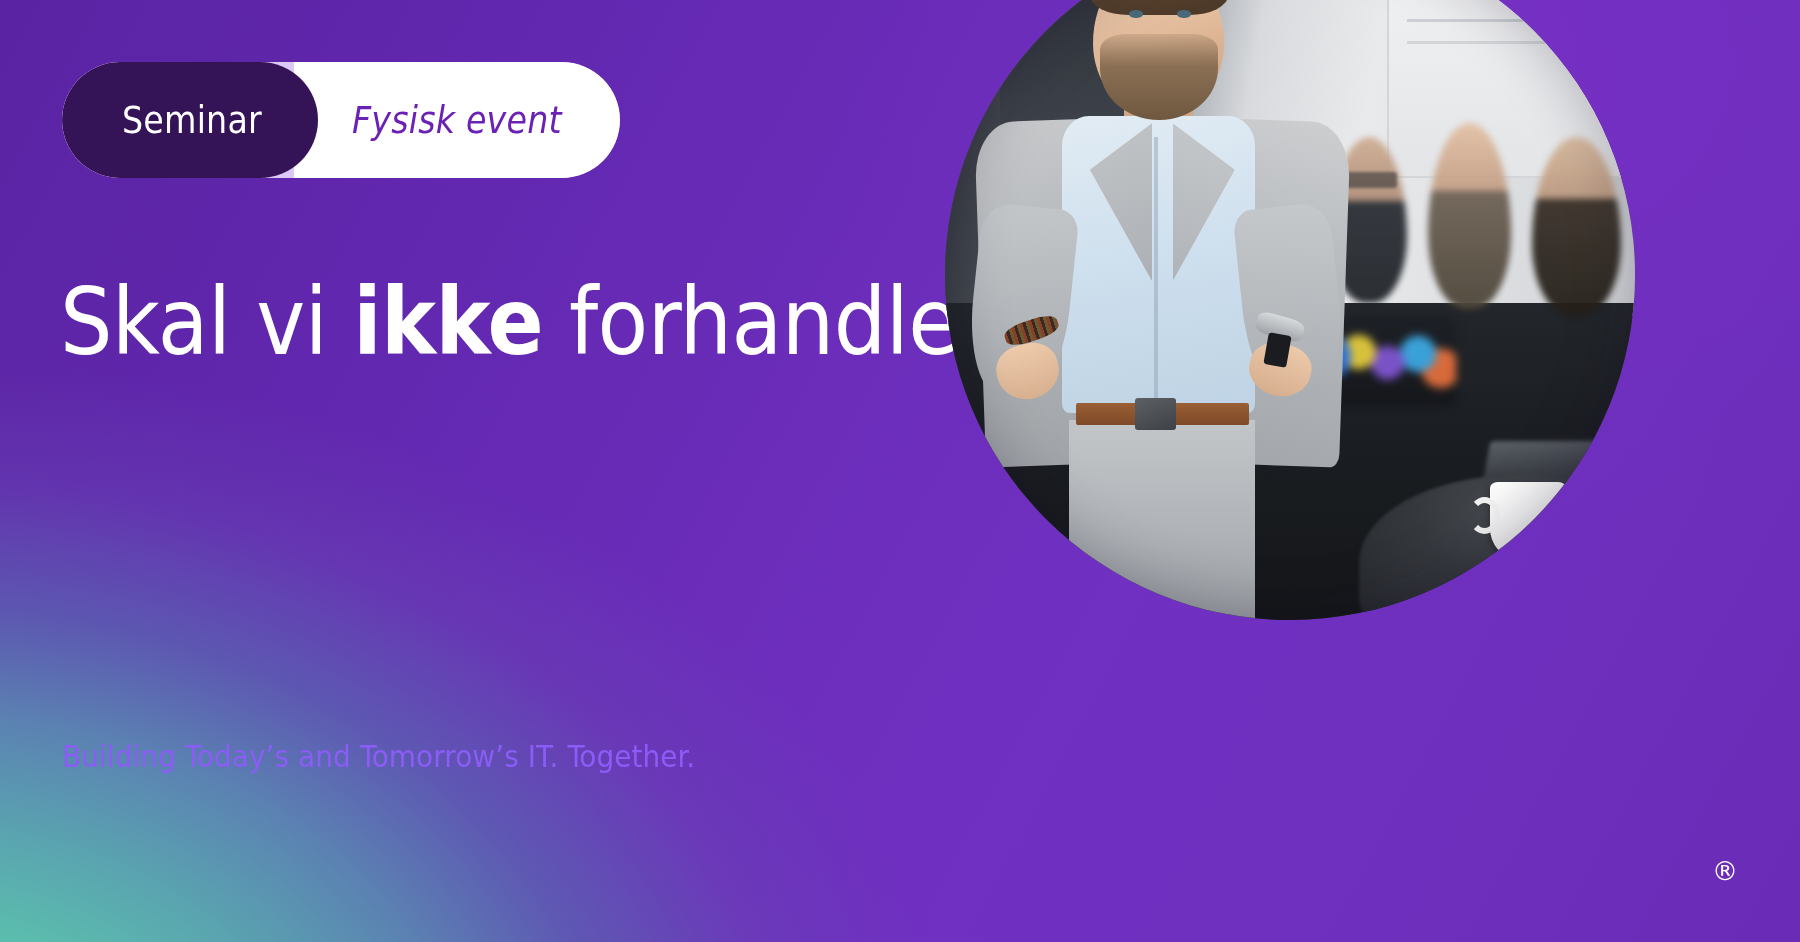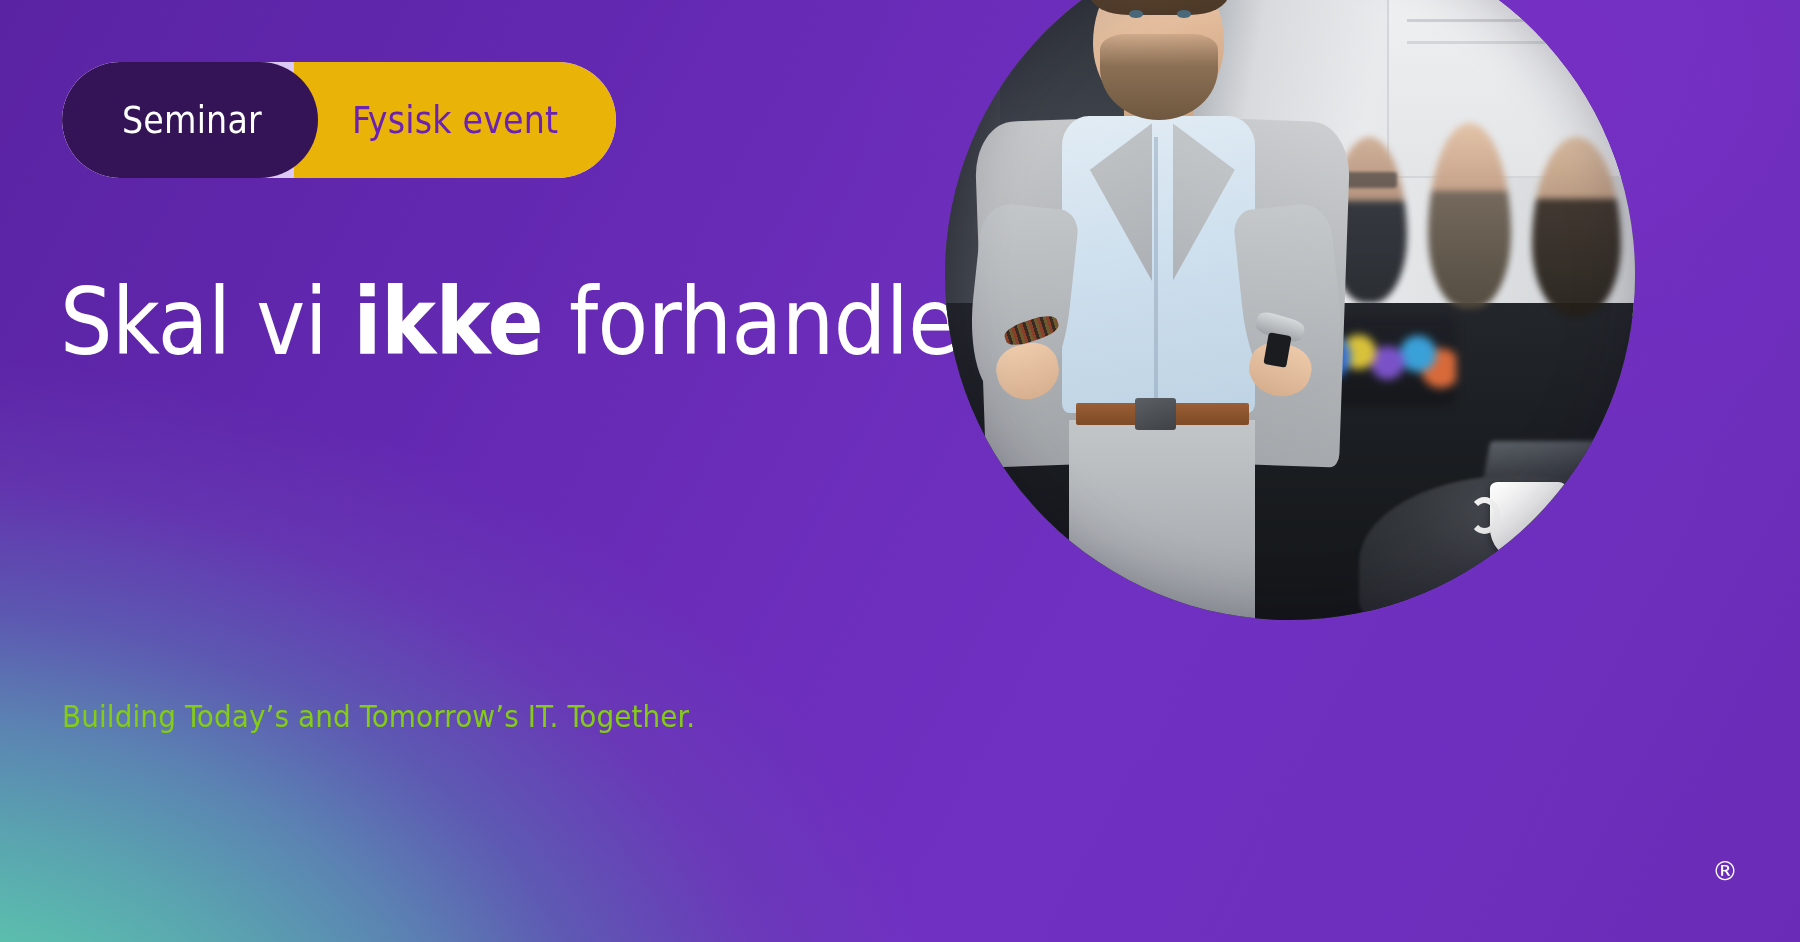--- a/index.html
+++ b/index.html
@@ -79,29 +79,30 @@
     font-weight: 400;
     letter-spacing: 0.2px;
     position: relative;
     z-index: 2;
     margin-right: -24px;
   }
   .pill-secondary {
     display: flex;
     align-items: center;
     justify-content: center;
-    background: #eab308;
+    background: #ffffff;
     color: #6A21B4;
     padding: 0 58px 0 58px;
     font-size: 37px;
     font-weight: 400;
     letter-spacing: 0.2px;
     border-radius: 0 58px 58px 0;
     position: relative;
     z-index: 1;
+    font-style: italic;
   }
 
   
   .headline {
     position: absolute;
     left: 60px;
     top: 268px;
     width: 960px;
     color: #FFFFFF;
     font-size: 92px;
@@ -114,22 +115,22 @@
   .headline b {
     font-weight: 700;
     letter-spacing: -0.5px;
     text-align: center;
   }
 
   
   .tagline {
     position: absolute;
     left: 62px;
-    top: 698px;
-    color: #84cc16;
+    top: 738px;
+    color: #8b5cf6;
     font-size: 31px;
     font-weight: 400;
     letter-spacing: 0.1px;
     line-height: 1.2;
   }
 
   
   .photo-circle {
     position: absolute;
     left: 945px;

